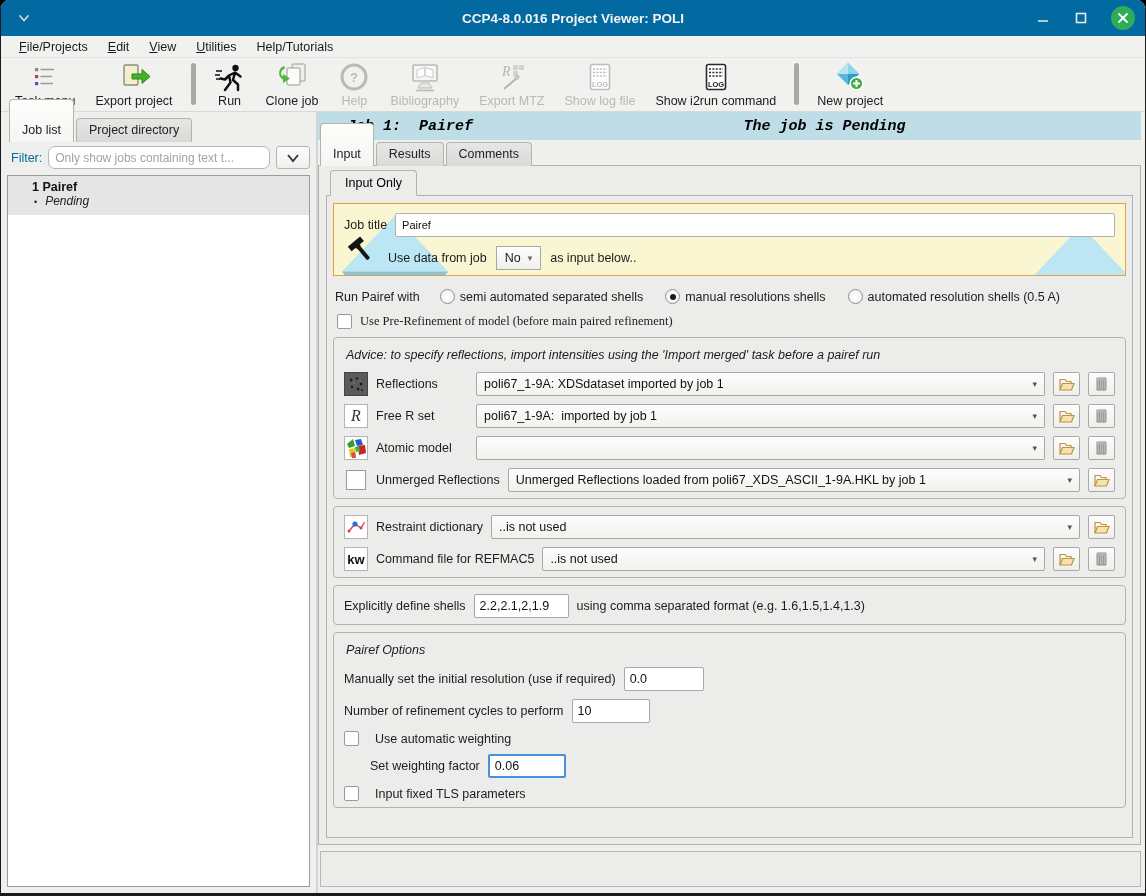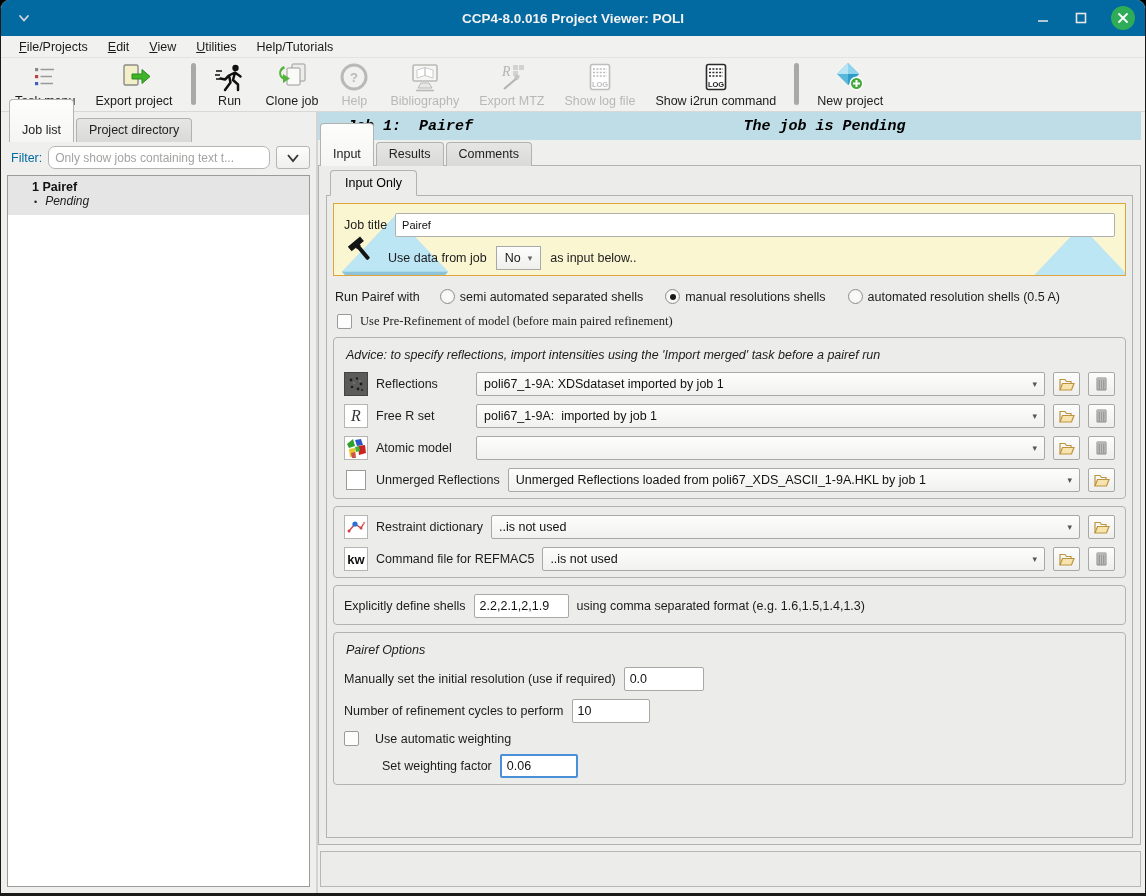--- a/index.html
+++ b/index.html
@@ -98,21 +98,21 @@
   .combo { flex:1; height:24px; border:1px solid #a8a8a6; border-radius:2px; background:linear-gradient(#fdfdfd,#f1f1ee);
            display:flex; align-items:center; padding:0 7px; font-size:12.5px; color:#111; cursor:pointer; min-width:0;}
   .combo .ctext { white-space:pre; overflow:hidden; text-overflow:ellipsis; }
   .combo .arr { margin-left:auto; font-size:9px; color:#555; padding-left:6px;}
   .sq-btn { width:27px; height:24px; flex:0 0 27px; border:1px solid #a8a8a6; border-radius:2px; background:linear-gradient(#fdfdfd,#eeeeec);
             display:flex; align-items:center; justify-content:center; cursor:pointer; padding:0;}
   .txt-input { height:24px; border:1px solid #a8a8a6; border-radius:2px; background:#fff; padding:0 5px;
                font-size:12.5px; font-family:"Liberation Sans",sans-serif; color:#111; }
   .txt-input.focused { border:2px solid #4a90d9; }
   .w95 { width:95px; } .w80 { width:80px; } .w78 { width:78px; }
-  .indent { margin-left:38px; }
+  .indent { margin-left:26px; }
   .bottom-strip { height:36px; flex:0 0 36px; margin:6px 0 0 2px; border:1px solid #b7b7b5; background:#ececea; }
 </style>
 </head>
 <body>
 
 <div class="window">
 
   <div class="titlebar">
     <span class="tb-chevron">
       <svg width="18" height="18" viewBox="0 0 18 18">
@@ -565,20 +565,24 @@
               <input class="txt-input w78" value="10" style="">
             </div>
             <div class="grow">
               <span class="checkbox"></span>
               <span>Use automatic weighting</span>
             </div>
             <div class="grow indent">
               <span>Set weighting factor</span>
               <input class="txt-input w78 focused" value="0.06" style="">
             </div>
+            <div class="grow">
+              <span class="checkbox"></span>
+              <span>Input fixed TLS parameters</span>
+            </div>
           </div>
 
         </div>
       </div>
       <div class="bottom-strip"></div>
     </div>
   </div>
 </div>
 
 </body></html>

